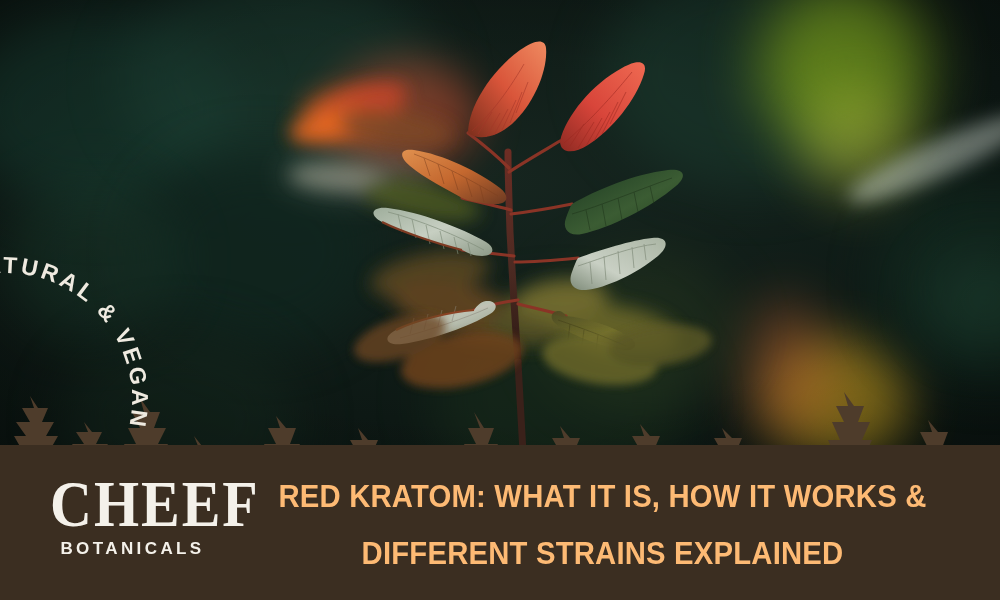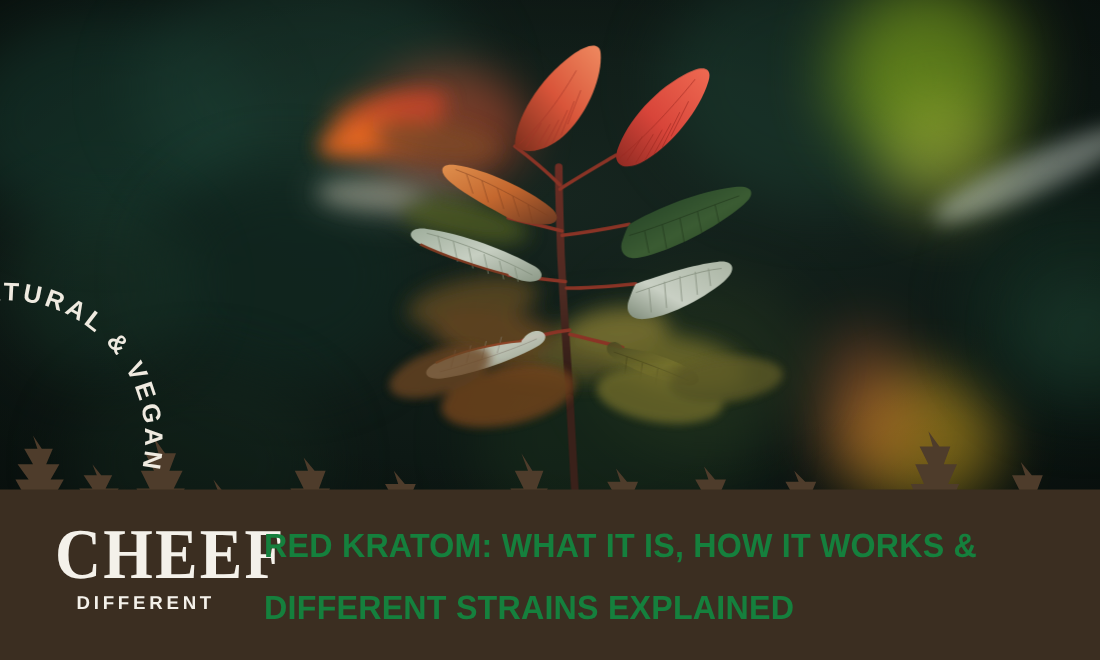--- a/index.html
+++ b/index.html
@@ -87,21 +87,22 @@
     font-weight:700;
     font-size:17px;
     letter-spacing:3.4px;
     color:#f4f1ea;
   }
 
   
   .headline{
     position:absolute;
     left:225px;top:468px;width:755px;
-    color:#15803d;
+    text-align:center;
+    color:#fdba74;
     font-family:"Liberation Sans", sans-serif;
     font-weight:700;
     font-size:30.5px;
     line-height:57px;
     letter-spacing:.2px;
   }
   .headline .ln{display:block;white-space:nowrap;transform:scaleX(.96);}
 </style>
 </head>
 <body>
@@ -372,21 +373,21 @@
     <defs>
       <path id="circlePath" d="M 155,155 m -127,0 a 127,127 0 1,1 254,0 a 127,127 0 1,1 -254,0"></path>
     </defs>
     <text>
       <textPath href="#circlePath" startOffset="12%">ALL NATURAL &amp; VEGAN</textPath>
     </text>
   </svg>
 
   <div class="logo">
     <span class="logo-word">CHEEF</span>
-    <span class="logo-sub">DIFFERENT</span>
+    <span class="logo-sub">BOTANICALS</span>
   </div>
 
   <div class="headline">
     <span class="ln">RED KRATOM: WHAT IT IS, HOW IT WORKS &amp;</span>
     <span class="ln">DIFFERENT STRAINS EXPLAINED</span>
   </div>
 
 </div>
 
 </body></html>

